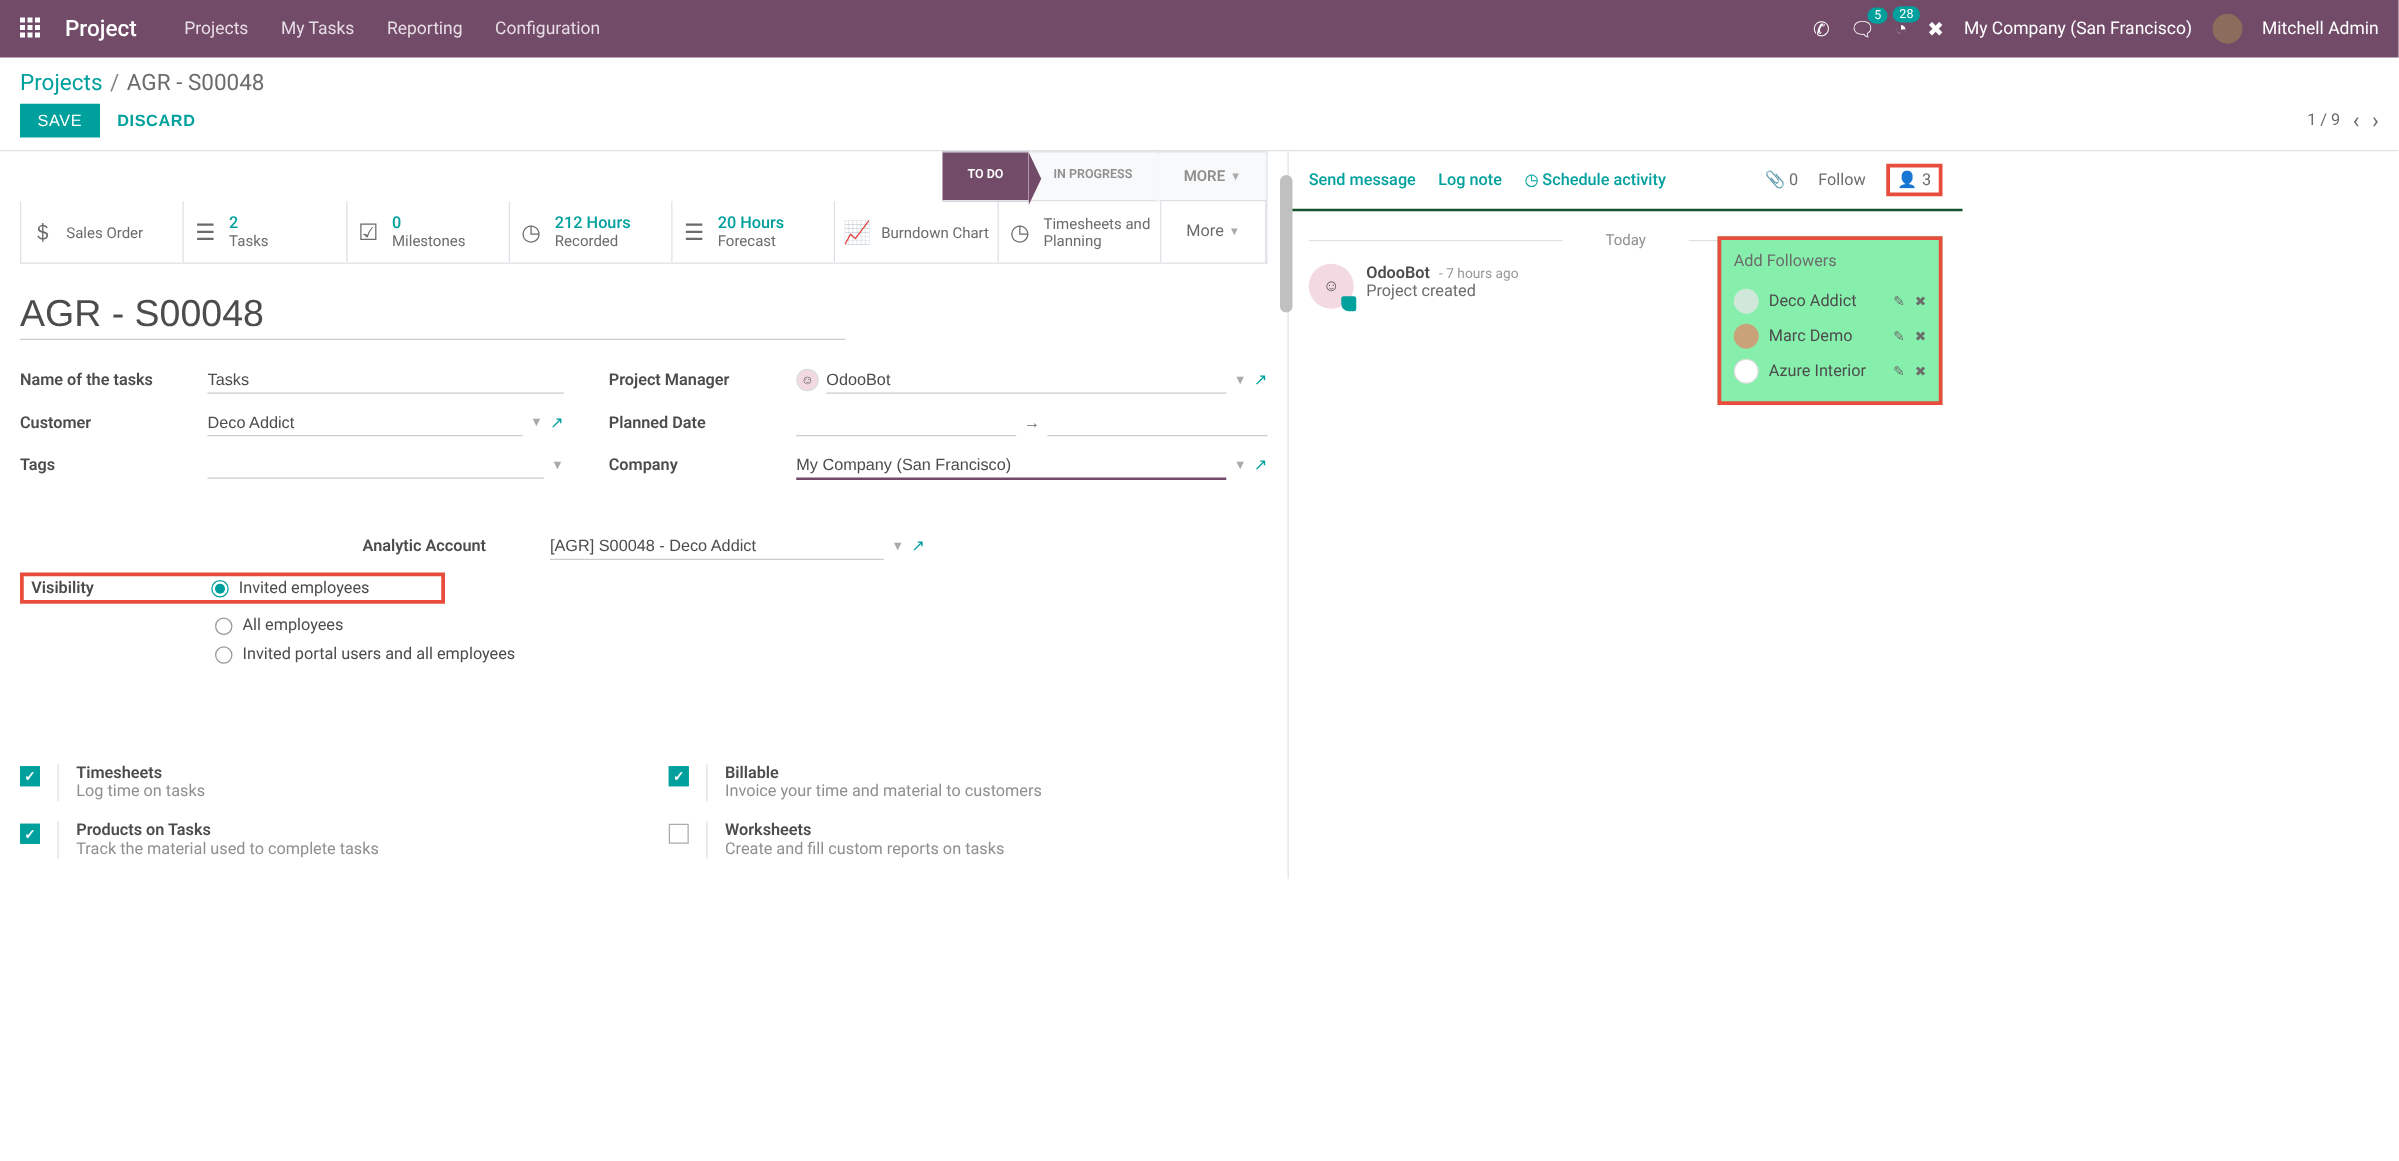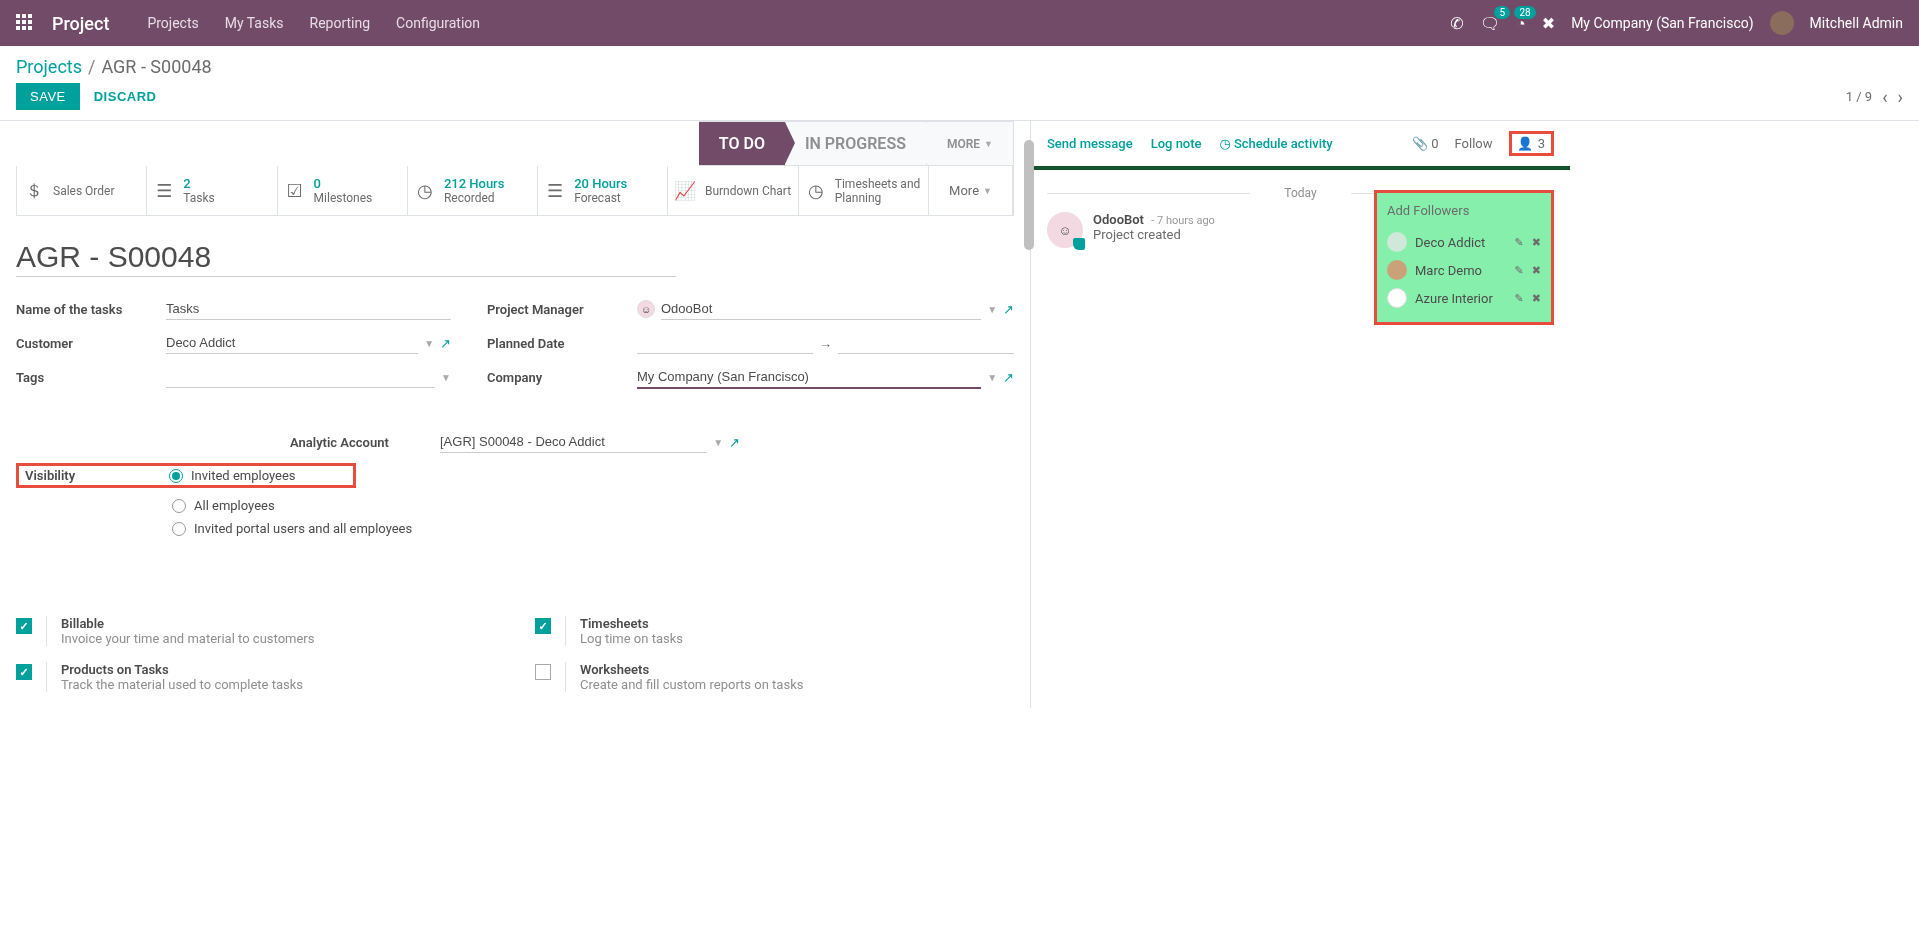--- a/index.html
+++ b/index.html
@@ -34,21 +34,21 @@
 .pager { margin-left: auto; display: flex; align-items: center; gap: 10px; color: #6c6c6c; }
 .pager-nav { font-size: 18px; color: #6c6c6c; cursor: pointer; }
 
 
 .main { display: flex; }
 .form-view { flex: 1; padding: 0 16px 16px; max-width: 1030px; }
 .chatter { width: 540px; border-left: 1px solid #dee2e6; }
 
 
 .statusbar { display: flex; justify-content: flex-end; padding: 0; }
-.status-item { padding: 12px 20px; font-size: 16px; font-weight: 600; color: #8f8f8f; position: relative; background: #f8f9fa; border-top: 1px solid #dee2e6; border-bottom: 1px solid #dee2e6; }
+.status-item { padding: 12px 20px; font-size: 10px; font-weight: 600; color: #8f8f8f; position: relative; background: #f8f9fa; border-top: 1px solid #dee2e6; border-bottom: 1px solid #dee2e6; }
 .status-item.active { background: #714b67; color: #fff; }
 .status-item.active::after { content: ''; position: absolute; right: -10px; top: 0; border-top: 21px solid transparent; border-bottom: 21px solid transparent; border-left: 10px solid #714b67; z-index: 2; }
 .status-item:not(.active)::after { content: ''; position: absolute; right: -10px; top: 0; border-top: 21px solid transparent; border-bottom: 21px solid transparent; border-left: 10px solid #f8f9fa; z-index: 2; }
 .status-item:not(:first-child)::before { content: ''; position: absolute; left: 0; top: 0; border-top: 21px solid transparent; border-bottom: 21px solid transparent; border-left: 10px solid #fff; }
 .status-more { padding: 12px 20px; font-size: 12px; font-weight: 600; color: #8f8f8f; background: #f8f9fa; border: 1px solid #dee2e6; display: flex; align-items: center; gap: 4px; }
 
 
 .stat-buttons { display: flex; border: 1px solid #dee2e6; border-top: none; }
 .stat-btn { flex: 1; padding: 10px 6px; border-right: 1px solid #dee2e6; display: flex; align-items: center; gap: 8px; cursor: pointer; }
 .stat-btn:last-child { border-right: none; }
@@ -94,21 +94,21 @@
 .feature-item { display: flex; gap: 14px; }
 .checkbox { width: 16px; height: 16px; border: 1px solid #aaa; background: #fff; display: inline-flex; align-items: center; justify-content: center; flex-shrink: 0; margin-top: 2px; }
 .checkbox.checked { background: #00a09d; border-color: #00a09d; }
 .checkbox.checked::after { content: '✓'; color: #fff; font-size: 11px; font-weight: bold; }
 .feature-sep { width: 1px; background: #dee2e6; align-self: stretch; }
 .feature-text { display: flex; flex-direction: column; }
 .feature-title { font-weight: 600; font-size: 13px; color: #4c4c4c; }
 .feature-desc { font-size: 13px; color: #8f8f8f; }
 
 
-.chatter-top { padding: 10px 16px; border-bottom: 4px solid #14532d; display: flex; align-items: center; gap: 18px; }
+.chatter-top { padding: 10px 16px; border-bottom: 2px solid #14532d; display: flex; align-items: center; gap: 18px; }
 .chatter-link { color: #00a09d; font-size: 13px; font-weight: 500; cursor: pointer; }
 .chatter-right { margin-left: auto; display: flex; align-items: center; gap: 16px; }
 .attach-count { color: #6c6c6c; font-size: 13px; display: flex; align-items: center; gap: 3px; }
 .follow-btn { color: #6c6c6c; font-size: 13px; cursor: pointer; }
 .follower-count { display: flex; align-items: center; gap: 4px; color: #6c6c6c; font-size: 13px; padding: 2px 6px; cursor: pointer; }
 .follower-count.highlighted { border: 3px solid #e74c3c; }
 
 .chatter-body { padding: 16px; position: relative; }
 .today-label { text-align: center; color: #8f8f8f; font-size: 12px; margin-bottom: 12px; position: relative; }
 .today-label::before, .today-label::after { content: ''; position: absolute; top: 50%; width: 40%; height: 1px; background: #dee2e6; }
@@ -334,30 +334,30 @@
           <span>Invited portal users and all employees</span>
         </div>
       </div>
     </div>
 
     <div class="feature-grid">
       <div class="feature-item">
         <span class="checkbox checked"></span>
         <span class="feature-sep"></span>
         <div class="feature-text">
-          <span class="feature-title">Billable</span>
-          <span class="feature-desc">Invoice your time and material to customers</span>
+          <span class="feature-title">Timesheets</span>
+          <span class="feature-desc">Log time on tasks</span>
         </div>
       </div>
       <div class="feature-item">
         <span class="checkbox checked"></span>
         <span class="feature-sep"></span>
         <div class="feature-text">
-          <span class="feature-title">Timesheets</span>
-          <span class="feature-desc">Log time on tasks</span>
+          <span class="feature-title">Billable</span>
+          <span class="feature-desc">Invoice your time and material to customers</span>
         </div>
       </div>
       <div class="feature-item">
         <span class="checkbox checked"></span>
         <span class="feature-sep"></span>
         <div class="feature-text">
           <span class="feature-title">Products on Tasks</span>
           <span class="feature-desc">Track the material used to complete tasks</span>
         </div>
       </div>

